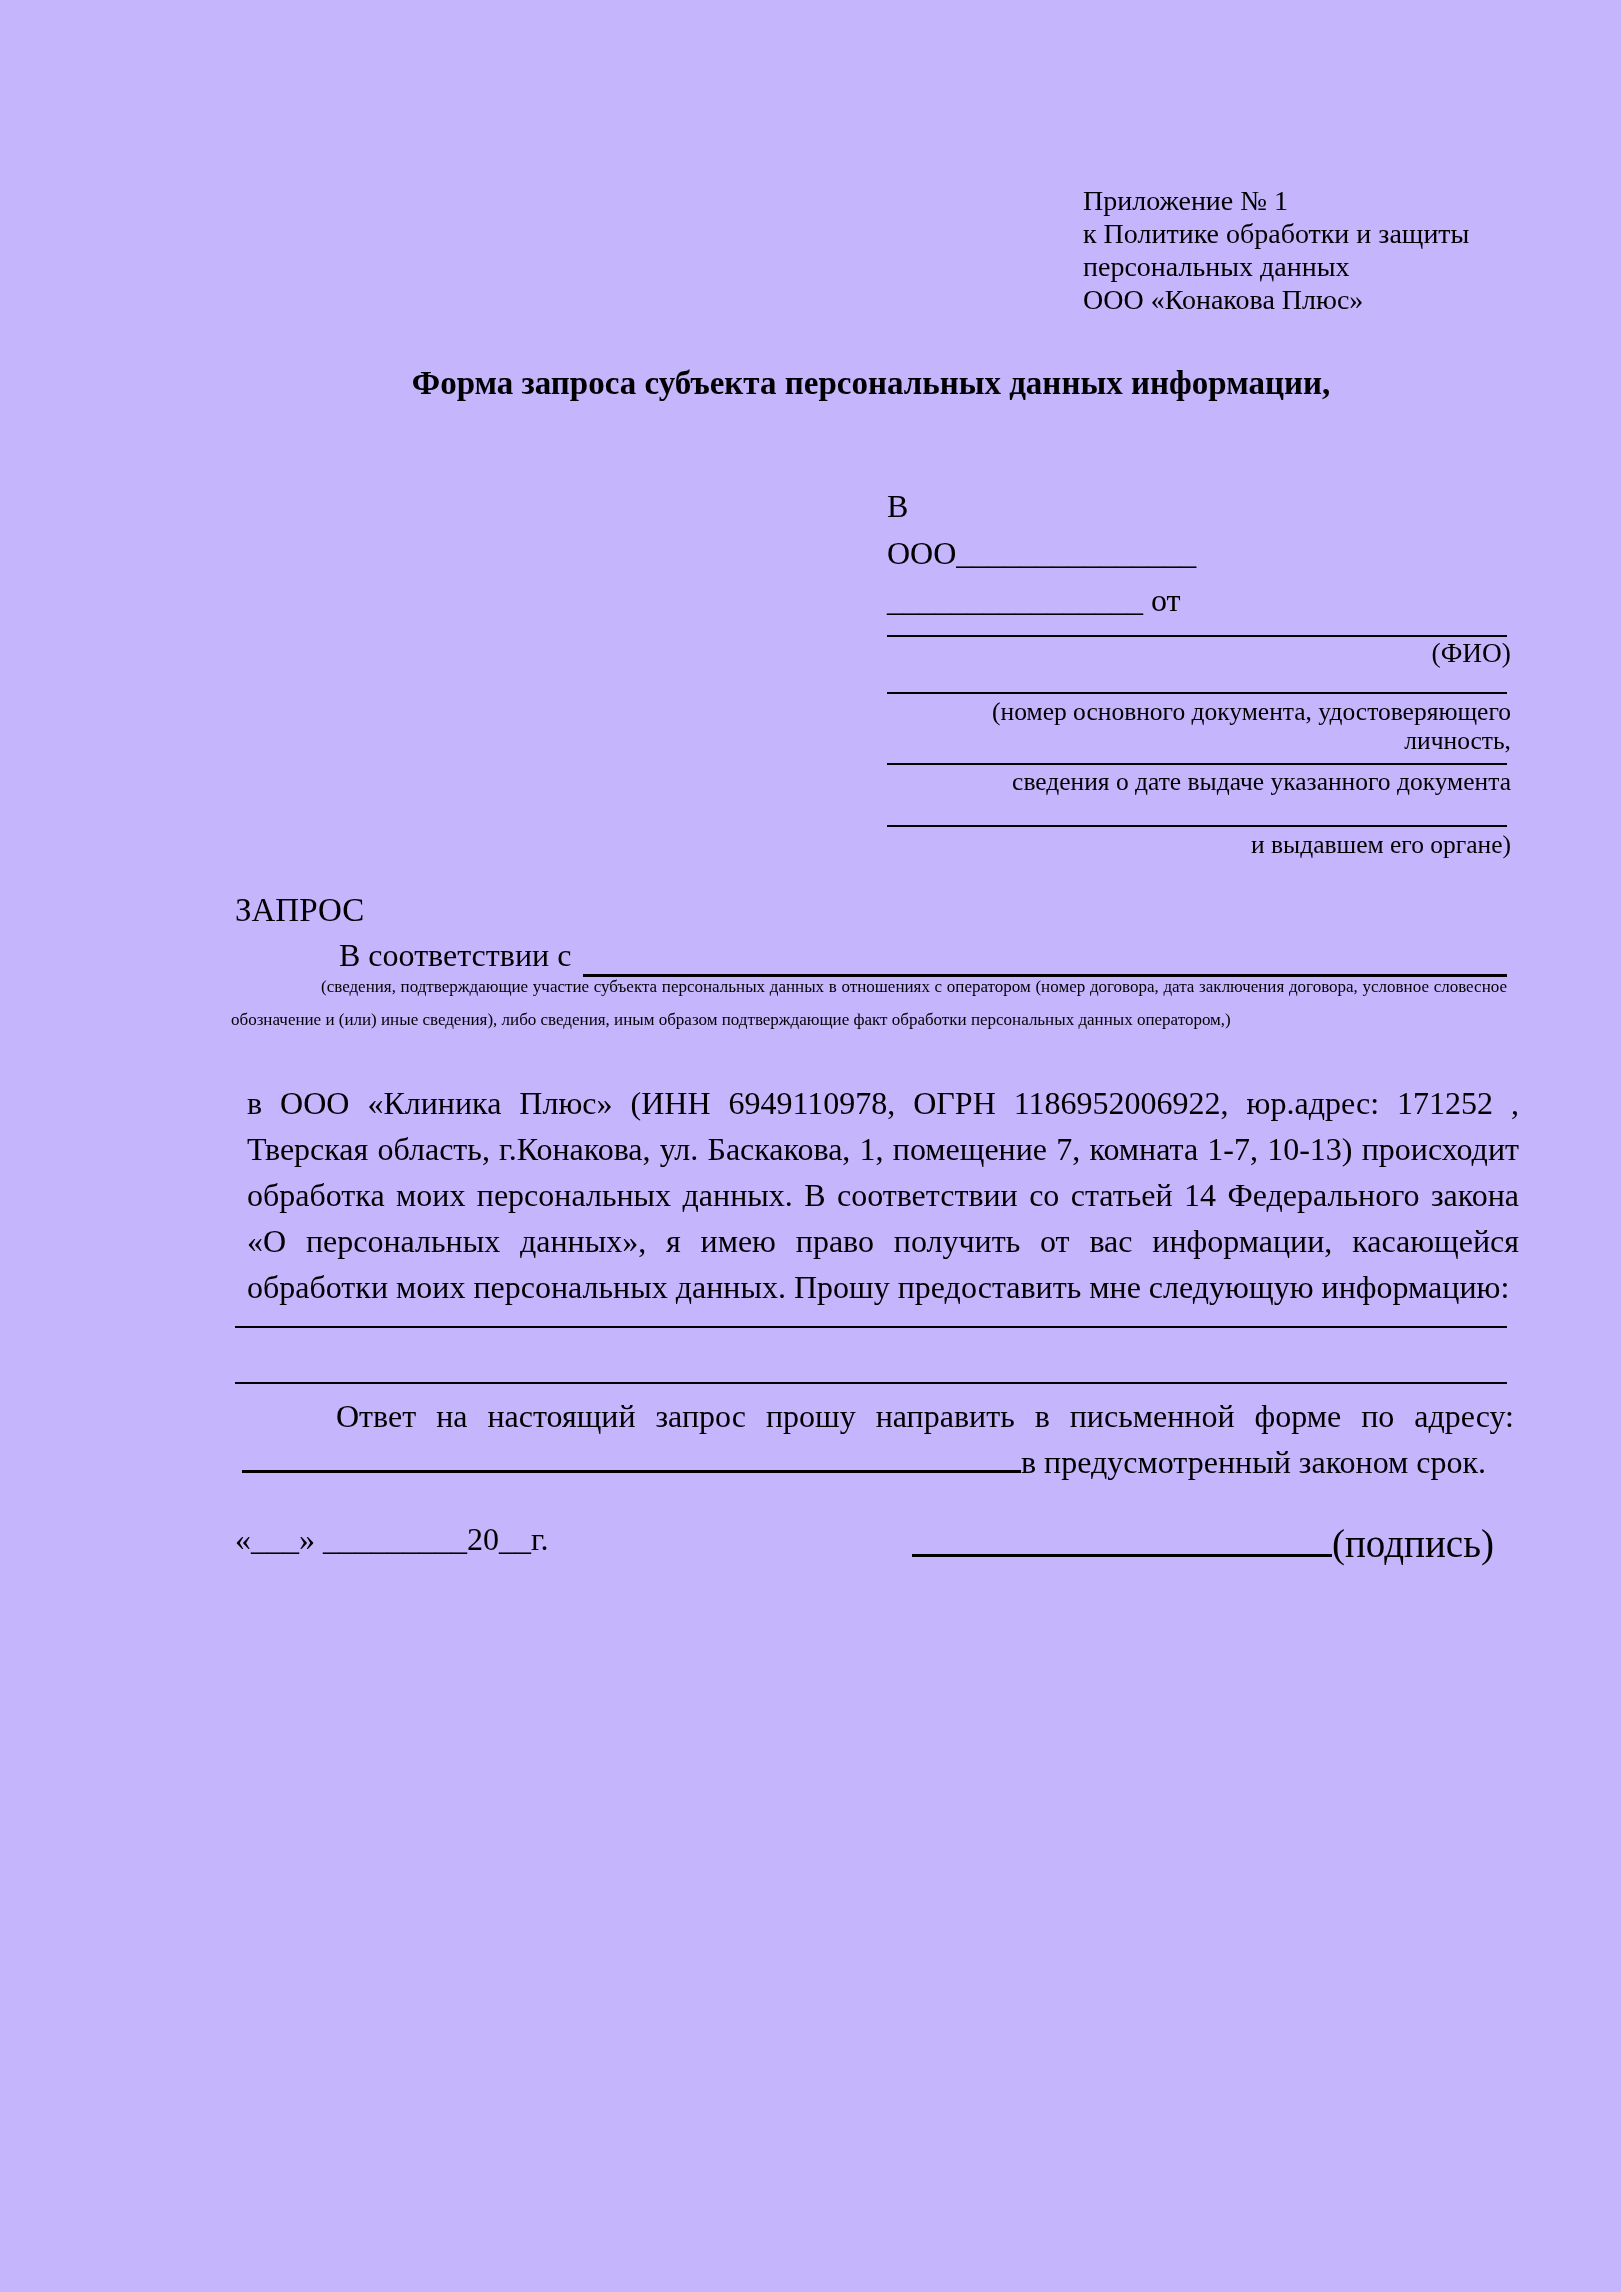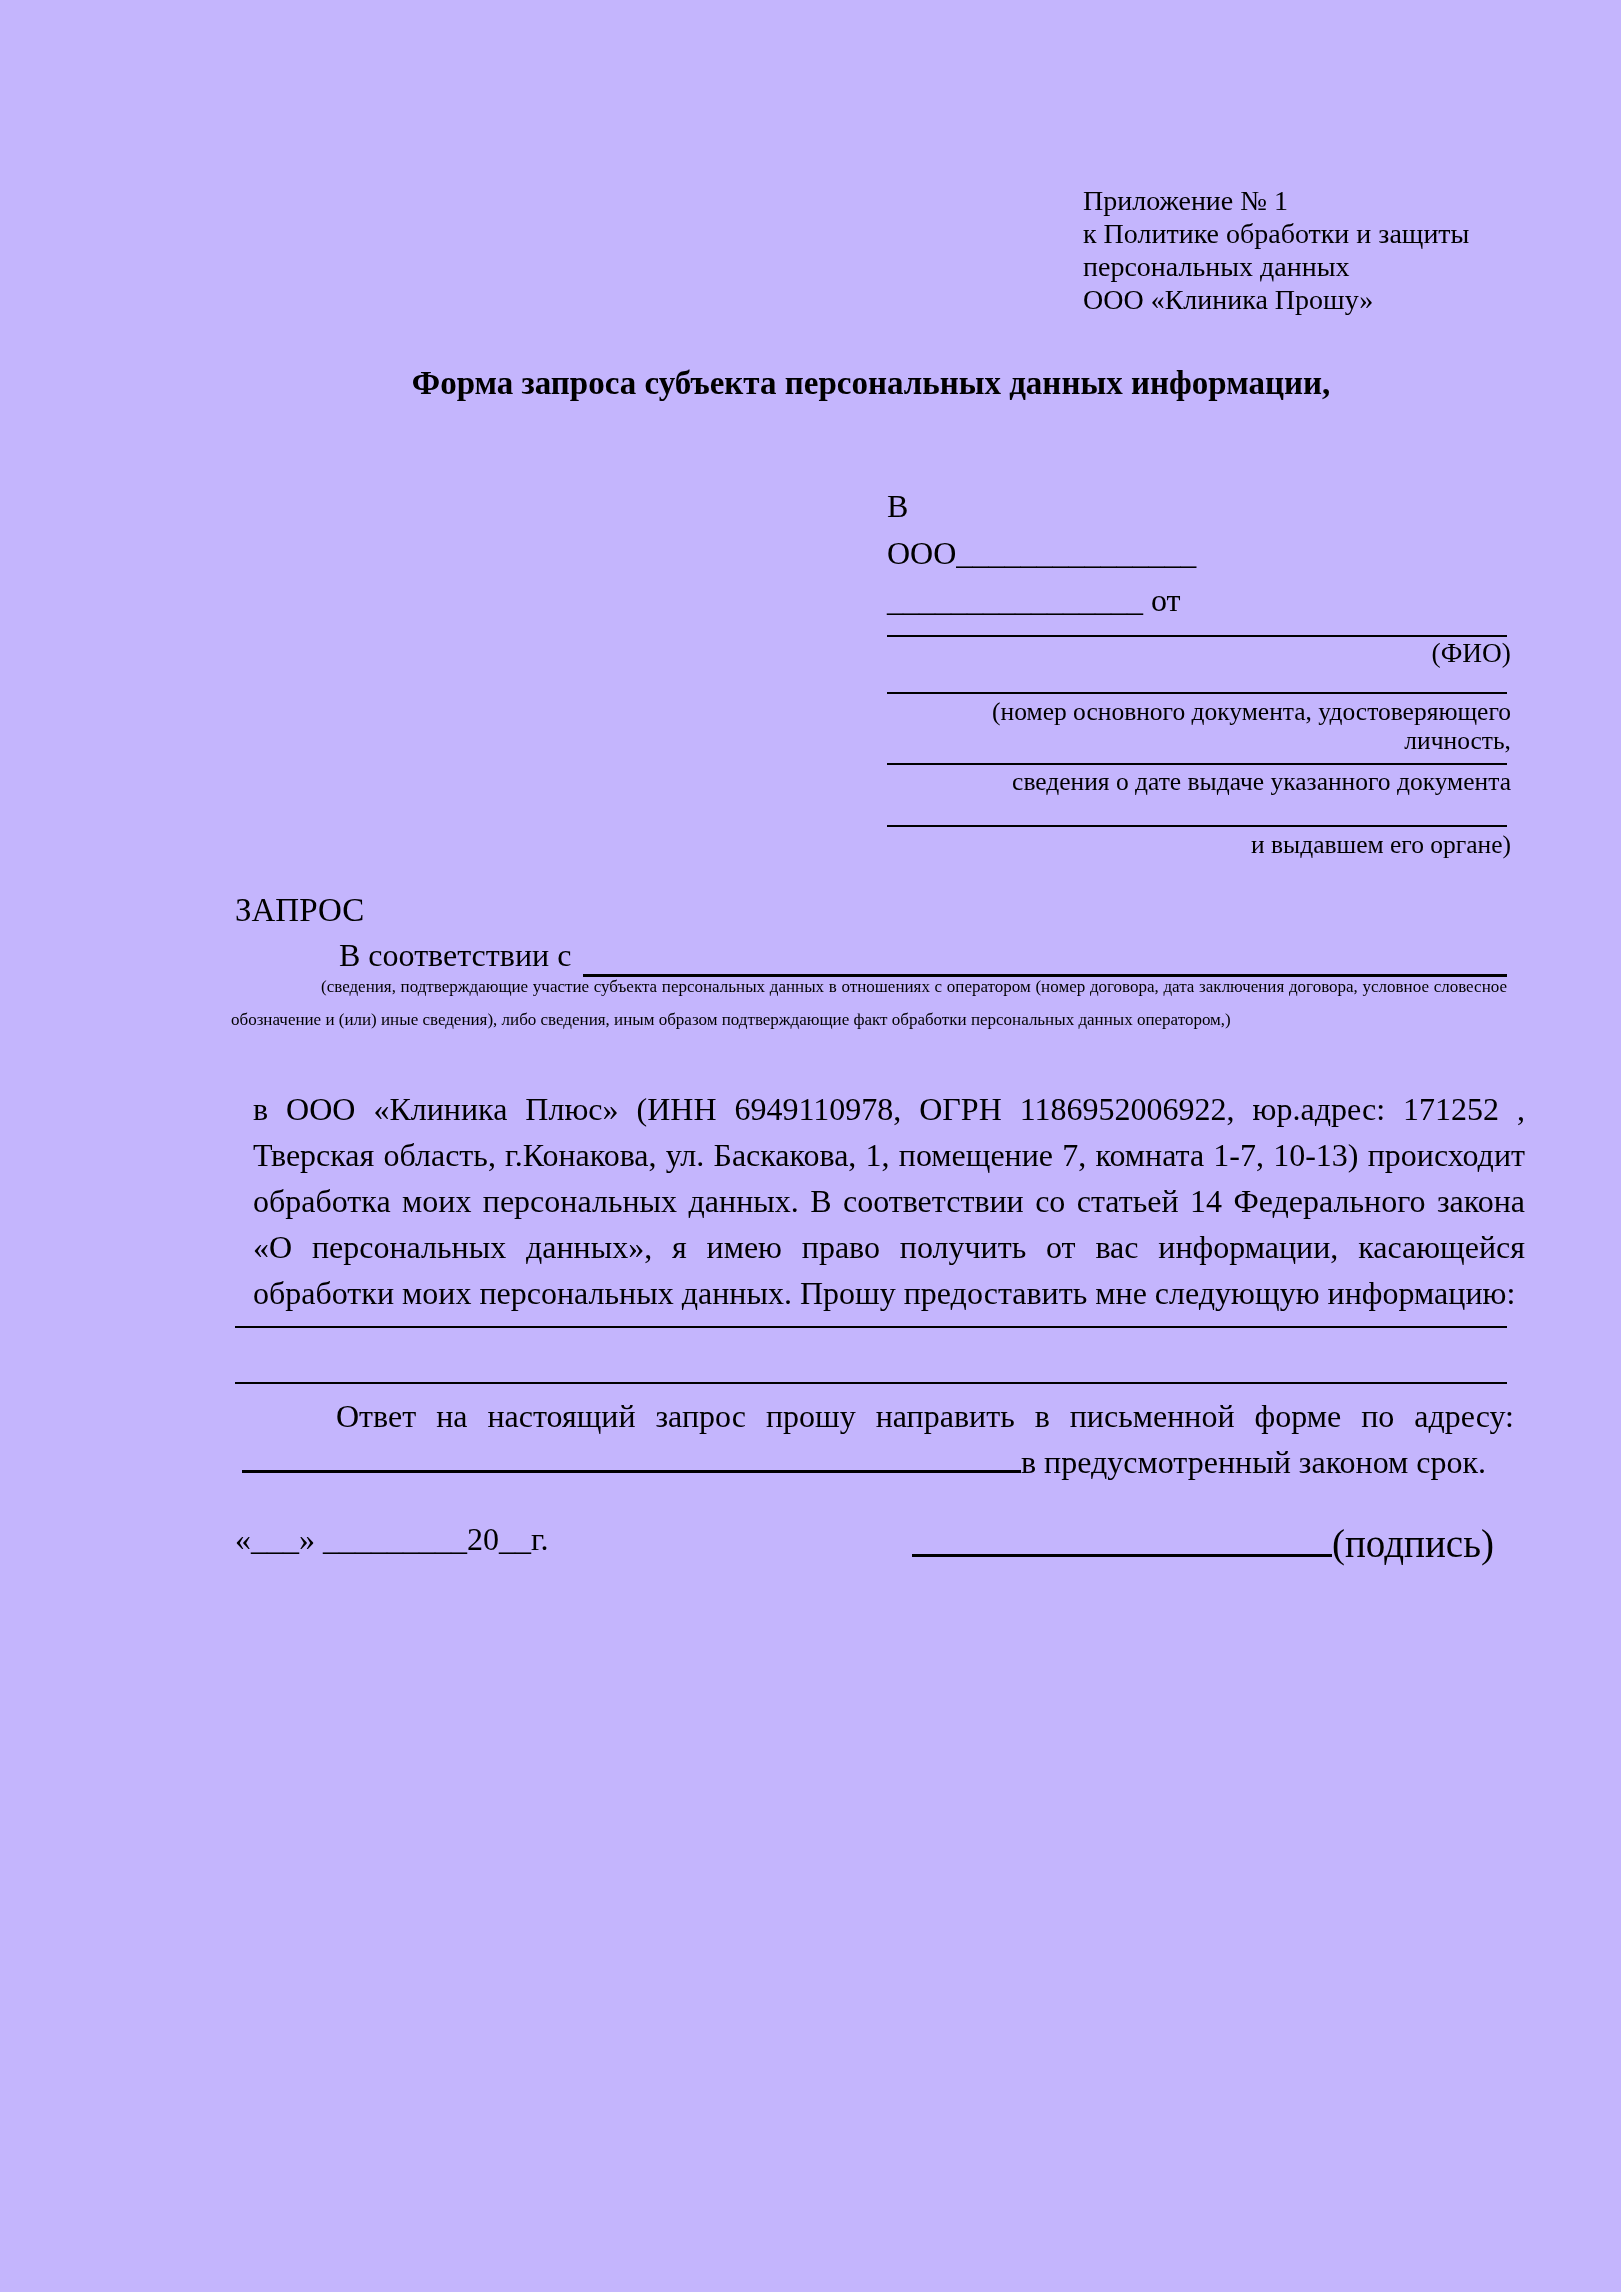--- a/index.html
+++ b/index.html
@@ -98,21 +98,21 @@
     text-indent: 90px;
   }
   .body-par {
     position: absolute;
     left: 235px;
     top: 1068px;
     width: 1272px;
     font-size: 32px;
     line-height: 46px;
     text-align: justify;
-    margin: 18px;
+    margin: 12px;
   }
   .blank-rule-a, .blank-rule-b {
     position: absolute;
     left: 235px;
     width: 1272px;
     border-top: 2.9px solid #000;
     height: 0;
   }
   .blank-rule-a { top: 1326px; }
   .blank-rule-b { top: 1382px; }
@@ -158,21 +158,21 @@
 </style>
 </head>
 <body>
 
 <div class="page">
 
   <div class="header-note">
     <div>Приложение № 1</div>
     <div>к Политике обработки и защиты</div>
     <div>персональных данных</div>
-    <div>ООО «Клиника Прошу»</div>
+    <div>ООО «Конакова Плюс»</div>
   </div>
 
   <div class="doc-title">
     <div>Форма запроса субъекта персональных данных информации,</div>
   </div>
 
   <div class="addressee">
     <div class="addr-line" style="top:488px">В</div>
     <div class="addr-line" style="top:535px">ООО_______________</div>
     <div class="addr-line" style="top:582px">________________ от</div>

